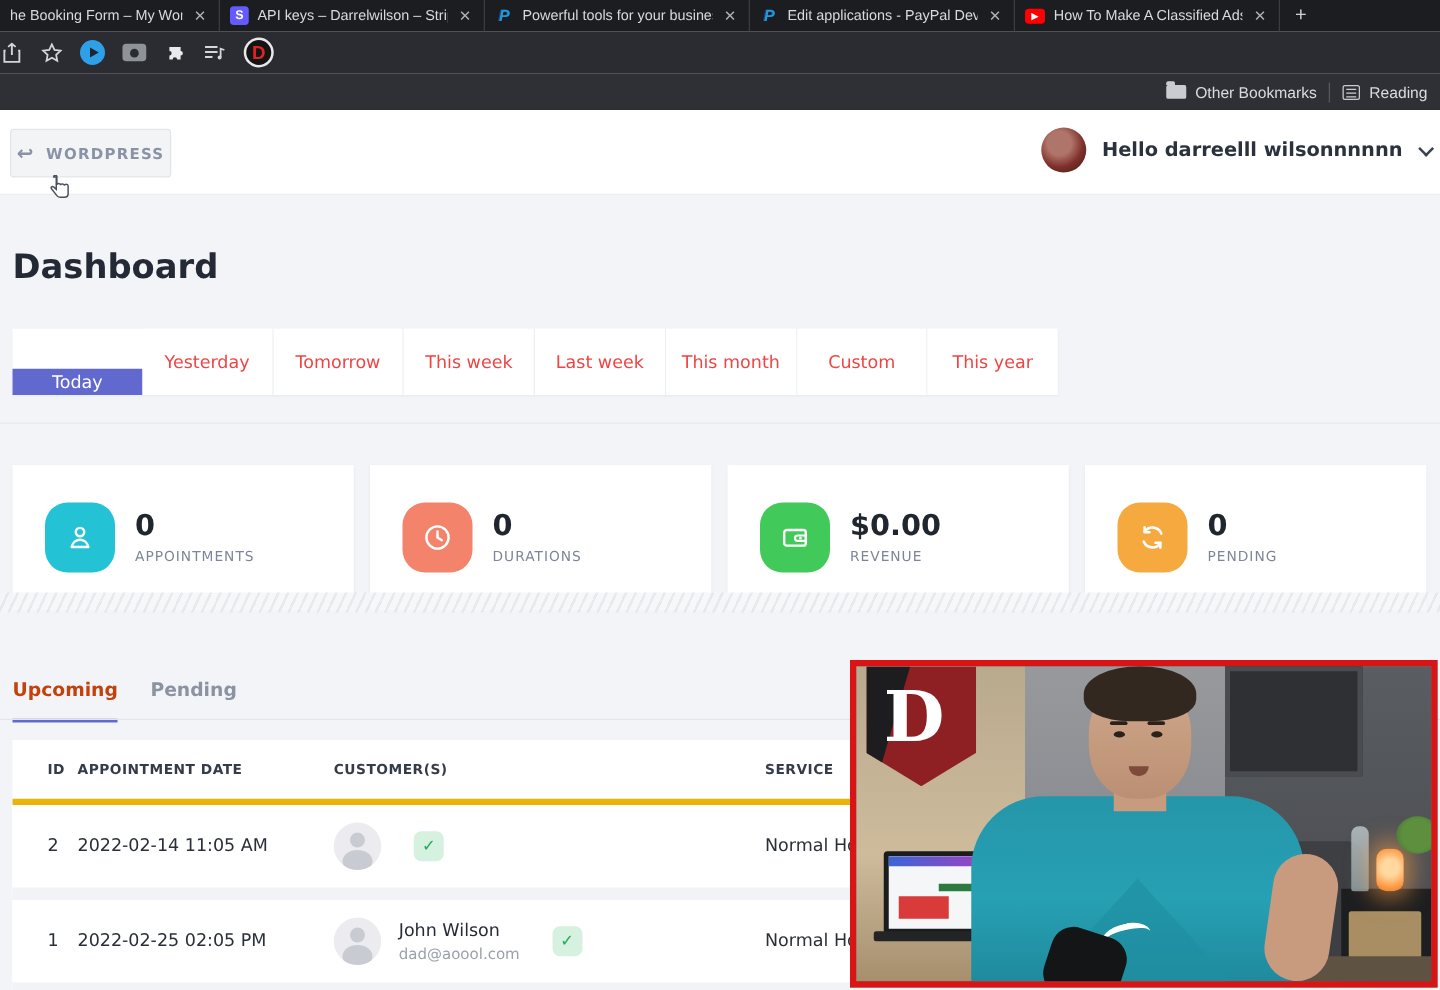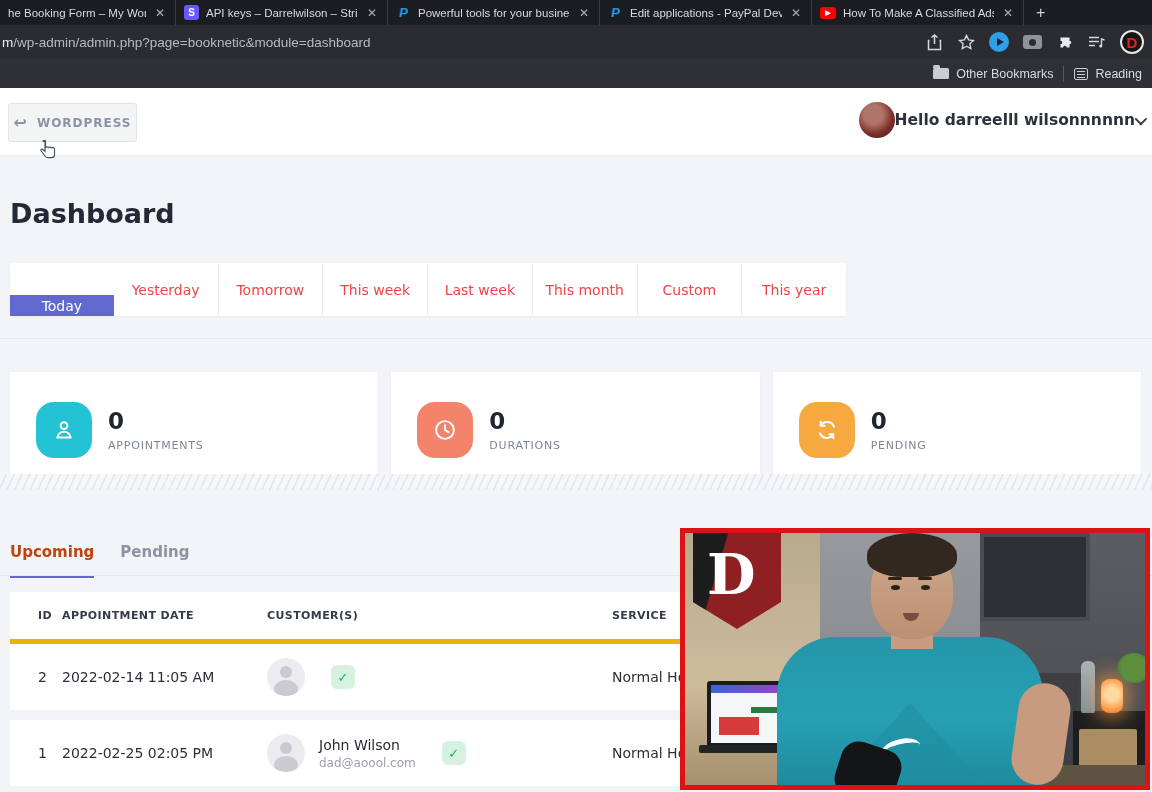--- a/index.html
+++ b/index.html
@@ -59,21 +59,21 @@
 
   
   .wp-header { position:absolute; left:0; top:88px; width:1152px; height:68px;
     background:#ffffff; border-bottom:1px solid #ececf1; }
   .wp-back { position:absolute; left:8px; top:15px; width:129px; height:39px;
     background:#f3f4f6; border:1px solid #e3e5ea; border-radius:3px;
     display:flex; align-items:center; justify-content:center; gap:9px;
     color:#8a93a5; font-size:12px; font-weight:bold; letter-spacing:1px; }
   .wp-back .arrow { font-size:16px; color:#8a93a5; }
   .cursor-hand { position:absolute; left:30px; top:36px; width:18px; height:20px; z-index:5; }
-  .wp-user { position:absolute; right:8px; top:14px; display:flex; align-items:center; }
+  .wp-user { position:absolute; right:8px; top:14px; display:flex; align-items:center; gap:13px; }
   .wp-avatar { width:36px; height:36px; border-radius:50%;
     background:radial-gradient(circle at 40% 35%, #b0756a 0 30%, #7e2f2a 60%, #3c1d1c 100%); }
   .wp-greet { color:#2b313d; font-size:15.5px; font-weight:bold; }
   .wp-caret { width:9px; height:9px; border-right:2px solid #3a4150; border-bottom:2px solid #3a4150;
     transform:rotate(45deg) translateY(-2px); }
 
   
   .page-title { position:absolute; left:10px; top:198px; font-size:27px; font-weight:600;
     color:#242a35; }
 
@@ -217,21 +217,20 @@
     </div>
     <div class="tab" style="max-width:212px;">
       <span class="fav fav-youtube">▶</span>
       <span class="t-title">How To Make A Classified Ads</span>
       <span class="t-close">✕</span>
     </div>
     <div class="newtab">+</div>
   </div>
 
   <div class="urlbar">
-    <div class="url-text"><b>m</b><span>/wp-admin/admin.php?page=booknetic&amp;module=dashboard</span></div>
     <div class="toolbar-icons">
       <span class="ticon">
         <svg width="15" height="17" viewBox="0 0 15 17">
             <path d="M7.5 1v9M4.5 3.5L7.5 1l3 2.5" stroke="#d4d6da" stroke-width="1.5" fill="none"></path>
             <path d="M2.5 6.5h-1v9h12v-9h-1" stroke="#d4d6da" stroke-width="1.5" fill="none"></path>
           </svg>
       </span>
       <span class="ticon">
         <svg width="17" height="17" viewBox="0 0 17 17">
             <path d="M8.5 1.5l2.1 4.4 4.9.6-3.6 3.3.9 4.8-4.3-2.4-4.3 2.4.9-4.8L1.5 6.5l4.9-.6z" stroke="#d4d6da" stroke-width="1.4" fill="none"></path>
@@ -315,20 +314,33 @@
     <div class="card">
       <div class="card-icon" style="background:#f3836b;">
         <svg width="26" height="26" viewBox="0 0 24 24">
             <circle cx="12" cy="12" r="8.2" fill="none" stroke="#fff" stroke-width="1.8"></circle>
             <path d="M12 7.5V12l3.2 2" fill="none" stroke="#fff" stroke-width="1.8" stroke-linecap="round"></path>
           </svg>
       </div>
       <div>
         <div class="card-num">0</div>
         <div class="card-label">DURATIONS</div>
+      </div>
+    </div>
+    <div class="card">
+      <div class="card-icon" style="background:#41ca59;">
+        <svg width="26" height="26" viewBox="0 0 24 24">
+            <rect x="4" y="6.5" width="16" height="11.5" rx="2" fill="none" stroke="#fff" stroke-width="1.8"></rect>
+            <path d="M14 10.5h6v4h-6a2 2 0 0 1 0-4z" fill="none" stroke="#fff" stroke-width="1.6"></path>
+            <circle cx="16" cy="12.5" r="1" fill="#fff"></circle>
+          </svg>
+      </div>
+      <div>
+        <div class="card-num">$0.00</div>
+        <div class="card-label">REVENUE</div>
       </div>
     </div>
     <div class="card">
       <div class="card-icon" style="background:#f6a93e;">
         <svg width="26" height="26" viewBox="0 0 24 24">
             <path d="M18.5 9a7 7 0 0 0-12.3-1.2" fill="none" stroke="#fff" stroke-width="1.9" stroke-linecap="round"></path>
             <path d="M6.2 4.5v3.6h3.6" fill="none" stroke="#fff" stroke-width="1.9" stroke-linecap="round" stroke-linejoin="round"></path>
             <path d="M5.5 15a7 7 0 0 0 12.3 1.2" fill="none" stroke="#fff" stroke-width="1.9" stroke-linecap="round"></path>
             <path d="M17.8 19.5v-3.6h-3.6" fill="none" stroke="#fff" stroke-width="1.9" stroke-linecap="round" stroke-linejoin="round"></path>
           </svg>

